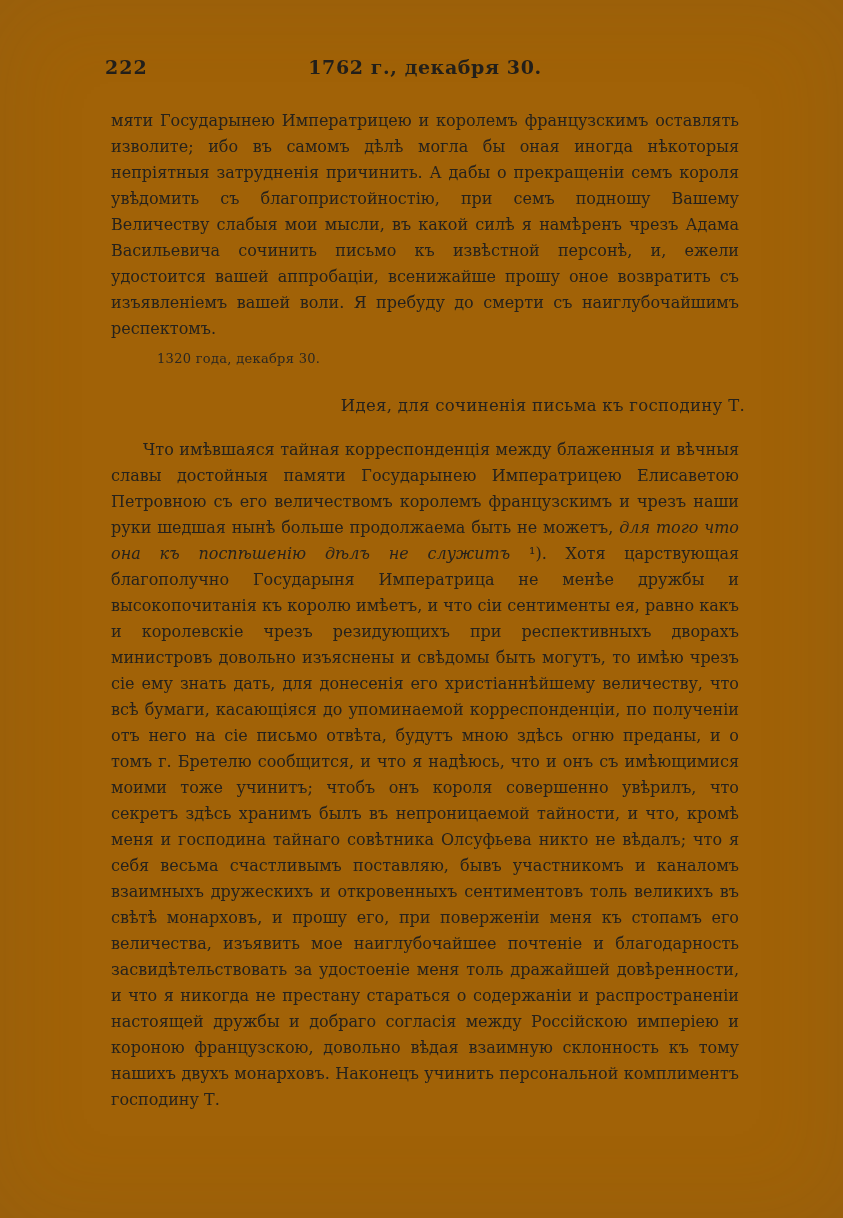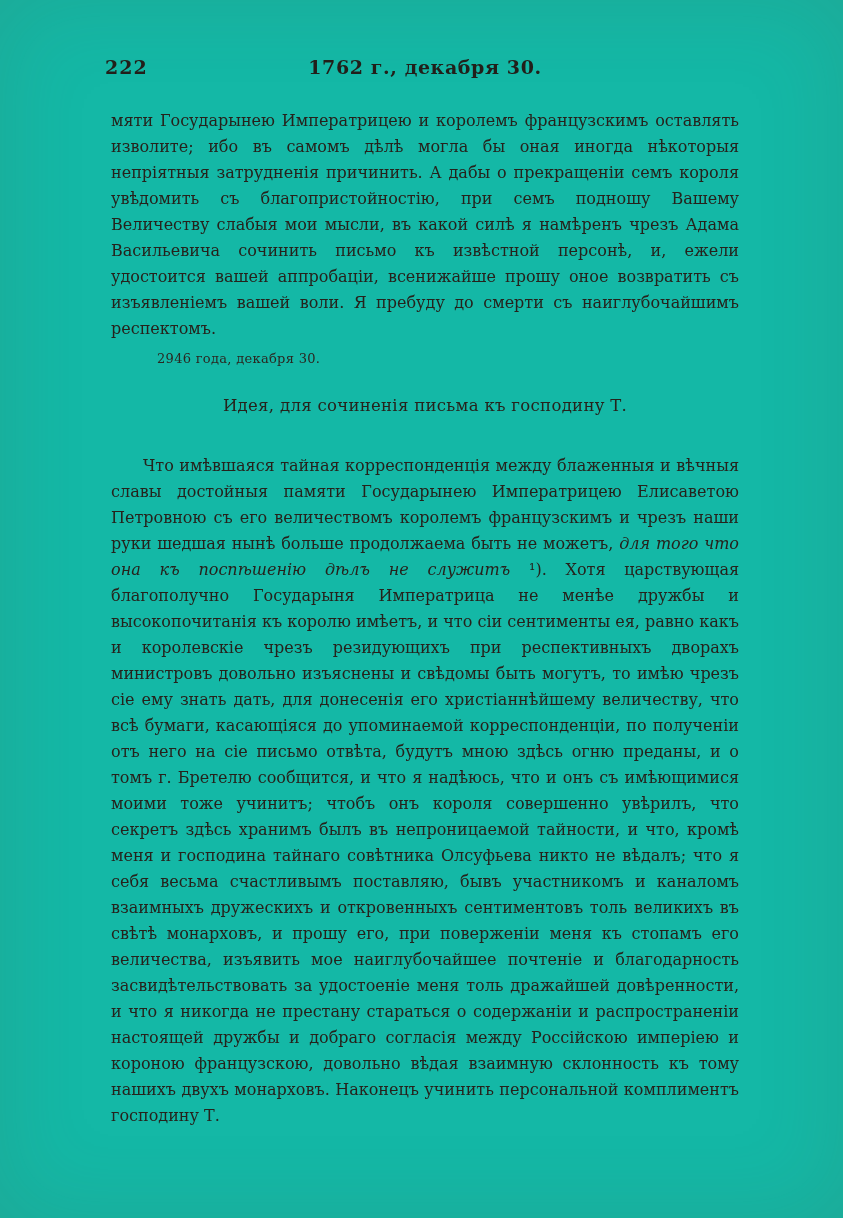--- a/index.html
+++ b/index.html
@@ -1,21 +1,21 @@
 <!DOCTYPE html>
 <html><head>
 <meta charset="utf-8">
 <style>
   * { box-sizing: border-box; }
   html, body { margin: 0; padding: 0; background: #d8d5cd; }
 
   .page {
     width: 843px;
     height: 1218px;
-    background: #14b8a6;
+    background: #a16207;
     position: relative;
     font-family: "DejaVu Serif", "Liberation Serif", serif;
     color: #221f1a;
     padding: 56px 98px 0 105px;
     box-shadow: inset 0 0 90px rgba(90, 80, 60, 0.14);
     overflow: hidden;
   }
 
   .page-header { position: relative; height: 26px; margin-bottom: 26px; }
   .page-number {
@@ -37,22 +37,22 @@
   .signature {
     text-align: right; font-size: 17px;
     letter-spacing: 1.5px; margin: 8px 30px 0 0; color: #26221c;
   }
   .date-line {
     font-size: 13px; margin: 9px 0 0 52px;
     letter-spacing: 0.3px; color: #2b2721;
   }
 
   .section-heading {
-    text-align: center; font-size: 16.5px; font-weight: 400;
-    margin: 30px 0 38px; letter-spacing: 0.3px; color: #26221c;
+    text-align: right; font-size: 16.5px; font-weight: 400;
+    margin: 30px 0 22px; letter-spacing: 0.3px; color: #26221c;
   }
 
   .italic { font-style: italic; }
   .footnote-ref { white-space: nowrap; }
 
   .footnote-area { position: absolute; left: 105px; top: 1088px; width: 640px; }
   .footnote-rule { width: 170px; height: 1px; background: #3a352d; margin-bottom: 14px; }
   .footnote {
     font-size: 13.5px; margin: 0 0 0 40px;
     letter-spacing: 0.2px; color: #26221c;
@@ -66,20 +66,20 @@
 
   <header class="page-header">
     <span class="page-number">222</span>
     <span class="running-title">1762 г., декабря 30.</span>
   </header>
 
   <p class="body-text">мяти Государынею Императрицею и королемъ французскимъ оставлять изволите; ибо въ самомъ дѣлѣ могла бы оная иногда нѣкоторыя непріятныя затрудненія причинить. А дабы о прекращеніи семъ короля увѣдомить съ благопристойностію, при семъ подношу Вашему Величеству слабыя мои мысли, въ какой силѣ я намѣренъ чрезъ Адама Васильевича сочинить письмо къ извѣстной персонѣ, и, ежели удостоится вашей аппробаціи, всенижайше прошу оное возвратить съ изъявленіемъ вашей воли. Я пребуду до смерти съ наиглубочайшимъ респектомъ.</p>
 
 
 
-  <p class="date-line">2946 года, декабря 30.</p>
+  <p class="date-line">1320 года, декабря 30.</p>
 
   <h2 class="section-heading">Идея, для сочиненія письма къ господину Т.</h2>
 
   <p class="body-text indent"><span>Что имѣвшаяся тайная корреспонденція между блаженныя и вѣчныя славы достойныя памяти Государынею Императрицею Елисаветою Петровною съ его величествомъ королемъ французскимъ и чрезъ наши руки шедшая нынѣ больше продолжаема быть не можетъ, </span><span class="italic">для того что она къ поспѣшенію дѣлъ не служитъ</span><span class="footnote-ref"> ¹)</span><span>. Хотя царствующая благополучно Государыня Императрица не менѣе дружбы и высокопочитанія къ королю имѣетъ, и что сіи сентименты ея, равно какъ и королевскіе чрезъ резидующихъ при респективныхъ дворахъ министровъ довольно изъяснены и свѣдомы быть могутъ, то имѣю чрезъ сіе ему знать дать, для донесенія его христіаннѣйшему величеству, что всѣ бумаги, касающіяся до упоминаемой корреспонденціи, по полученіи отъ него на сіе письмо отвѣта, будутъ мною здѣсь огню преданы, и о томъ г. Бретелю сообщится, и что я надѣюсь, что и онъ съ имѣющимися моими тоже учинитъ; чтобъ онъ короля совершенно увѣрилъ, что секретъ здѣсь хранимъ былъ въ непроницаемой тайности, и что, кромѣ меня и господина тайнаго совѣтника Олсуфьева никто не вѣдалъ; что я себя весьма счастливымъ поставляю, бывъ участникомъ и каналомъ взаимныхъ дружескихъ и откровенныхъ сентиментовъ толь великихъ въ свѣтѣ монарховъ, и прошу его, при поверженіи меня къ стопамъ его величества, изъявить мое наиглубочайшее почтеніе и благодарность засвидѣтельствовать за удостоеніе меня толь дражайшей довѣренности, и что я никогда не престану стараться о содержаніи и распространеніи настоящей дружбы и добраго согласія между Россійскою имперіею и короною французскою, довольно вѣдая взаимную склонность къ тому нашихъ двухъ монарховъ. Наконецъ учинить персональной комплиментъ господину Т.</span></p>
 
 
 </div>
 
 </body></html>

